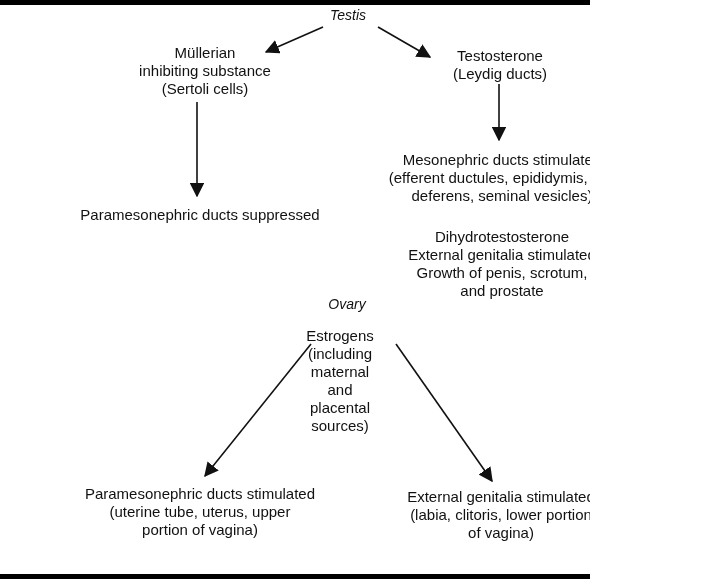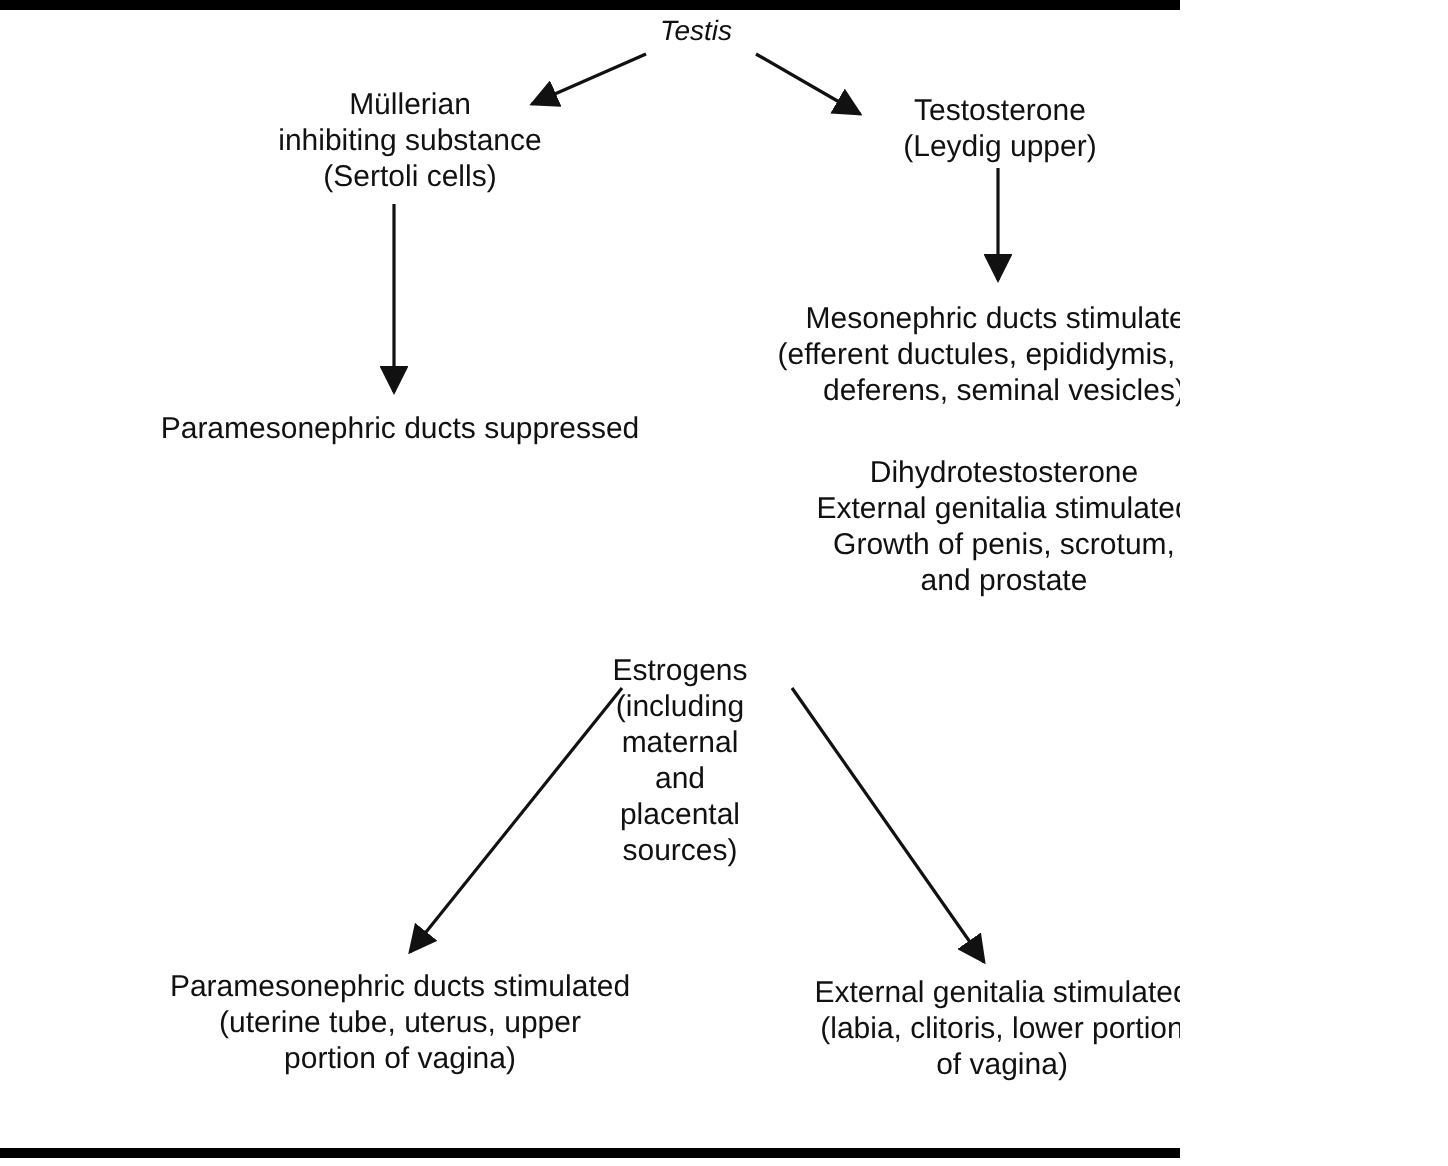--- a/index.html
+++ b/index.html
@@ -66,33 +66,34 @@
     <line x1="396" y1="344" x2="492" y2="481" stroke="#111111" stroke-width="1.6" marker-end="url(#ah)"></line>
   </svg>
 
   <div class="label italic" style="left:348px; top:6px;">Testis</div>
 
   <div class="label" style="left:205px; top:44px;">Müllerian
 inhibiting substance
 (Sertoli cells)</div>
 
   <div class="label" style="left:500px; top:47px;">Testosterone
-(Leydig upper)</div>
+(Leydig ducts)</div>
 
   <div class="label" style="left:200px; top:206px;">Paramesonephric ducts suppressed</div>
 
   <div class="label" style="left:502px; top:151px;">Mesonephric ducts stimulated
 (efferent ductules, epididymis, vas
 deferens, seminal vesicles)</div>
 
   <div class="label" style="left:502px; top:228px;">Dihydrotestosterone
 External genitalia stimulated
 Growth of penis, scrotum,
 and prostate</div>
 
+  <div class="label italic" style="left:347px; top:295px;">Ovary</div>
 
   <div class="label" style="left:340px; top:327px;">Estrogens
 (including
 maternal
 and
 placental
 sources)</div>
 
   <div class="label" style="left:200px; top:485px;">Paramesonephric ducts stimulated
 (uterine tube, uterus, upper

